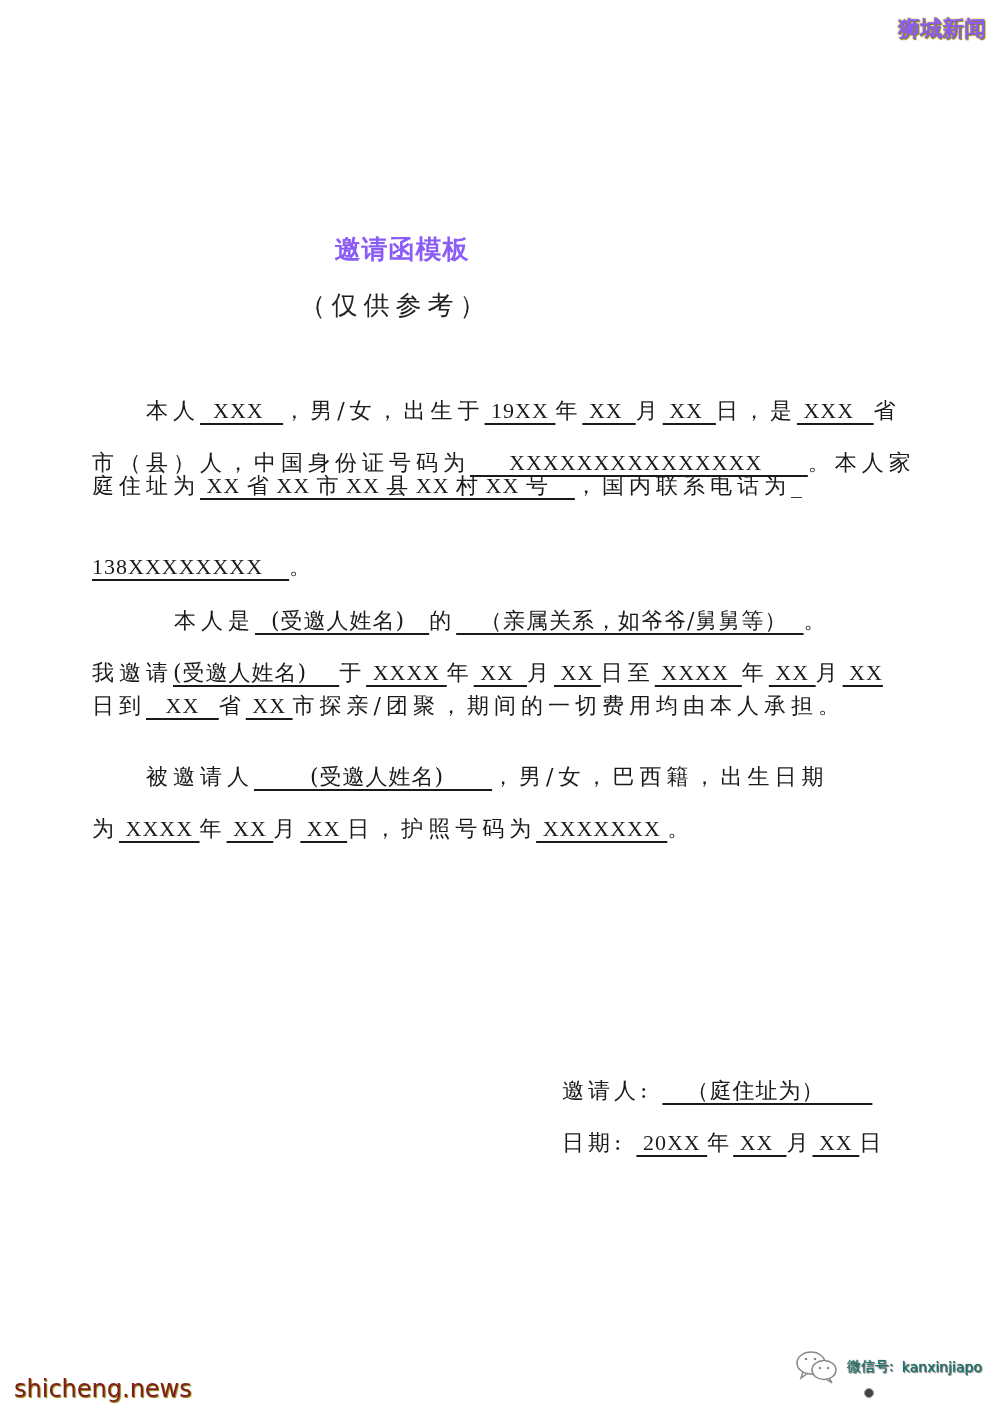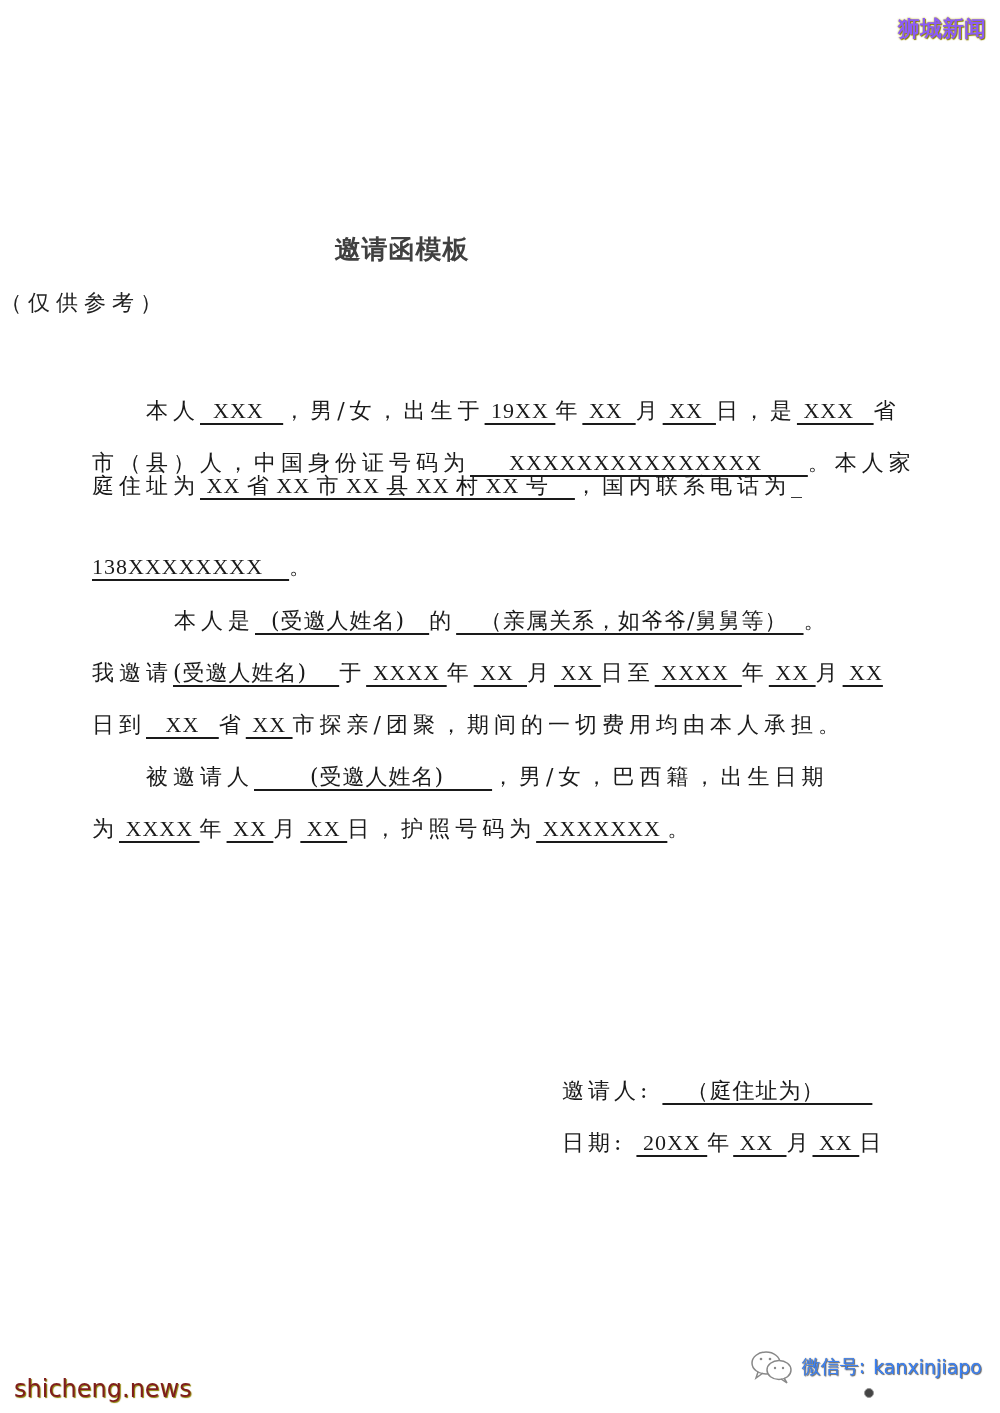--- a/index.html
+++ b/index.html
@@ -28,29 +28,30 @@
     }
     .title {
       position: absolute;
       top: 232px;
       left: 0;
       width: 804px;
       text-align: center;
       font-family: Liberation Sans, sans-serif;
       font-size: 26px;
       font-weight: bold;
-      color: #404040;
+      color: #8b5cf6;
       letter-spacing: 1px;
     }
     .subtitle {
       position: absolute;
       top: 288px;
       left: 0;
       width: 791px;
-      font-size: 22px;
+      text-align: center;
+      font-size: 26px;
       color: #222;
       letter-spacing: 6px;
     }
     .line {
       position: absolute;
       left: 92px;
       font-size: 22px;
       white-space: nowrap;
       letter-spacing: 5px;
       line-height: 30px;
@@ -73,22 +74,22 @@
       font-size: 22px;
       white-space: nowrap;
       letter-spacing: 4px;
       line-height: 30px;
     }
     .wechat {
       position: absolute;
       right: 18px;
       top: 1350px;
       font-family: "DejaVu Sans", sans-serif;
-      font-size: 19px;
-      color: #3b82f6;
+      font-size: 14px;
+      color: #0f766e;
       text-shadow: 0 0 1px #555, 1px 1px 1px #666;
       display: flex;
       align-items: center;
       gap: 8px;
     }
     .wechat svg { display: block; }
     .shicheng {
       position: absolute;
       left: 14px;
       top: 1375px;
@@ -128,21 +129,21 @@
 <div class="line" style="top:552px;">
   <span class="u mono">138XXXXXXXX    </span><span>。</span>
 </div>
 
 <div class="line" style="top:606px; left:174px;">
   <span>本人是</span><span class="u">  (受邀人姓名)   </span><span>的</span><span class="u">   （亲属关系，如爷爷/舅舅等）  </span><span>。</span>
 </div>
 <div class="line" style="top:658px;">
   <span>我邀请</span><span class="u">(受邀人姓名)    </span><span>于</span><span class="u mono"> XXXX </span><span>年</span><span class="u mono"> XX  </span><span>月</span><span class="u mono"> XX </span><span>日至</span><span class="u mono"> XXXX  </span><span>年</span><span class="u mono"> XX </span><span>月</span><span class="u mono"> XX</span>
 </div>
-<div class="line" style="top:710px;">
+<div class="line" style="top:691px;">
   <span>日到</span><span class="u mono">   XX   </span><span>省</span><span class="u mono"> XX </span><span>市探亲/团聚，期间的一切费用均由本人承担。</span>
 </div>
 
 <div class="line" style="top:762px; left:146px;">
   <span>被邀请人</span><span class="u">       (受邀人姓名)      </span><span>，男/女，巴西籍，出生日期</span>
 </div>
 <div class="line" style="top:814px;">
   <span>为</span><span class="u mono"> XXXX </span><span>年</span><span class="u mono"> XX </span><span>月</span><span class="u mono"> XX </span><span>日，护照号码为</span><span class="u mono"> XXXXXXX </span><span>。</span>
 </div>
 

